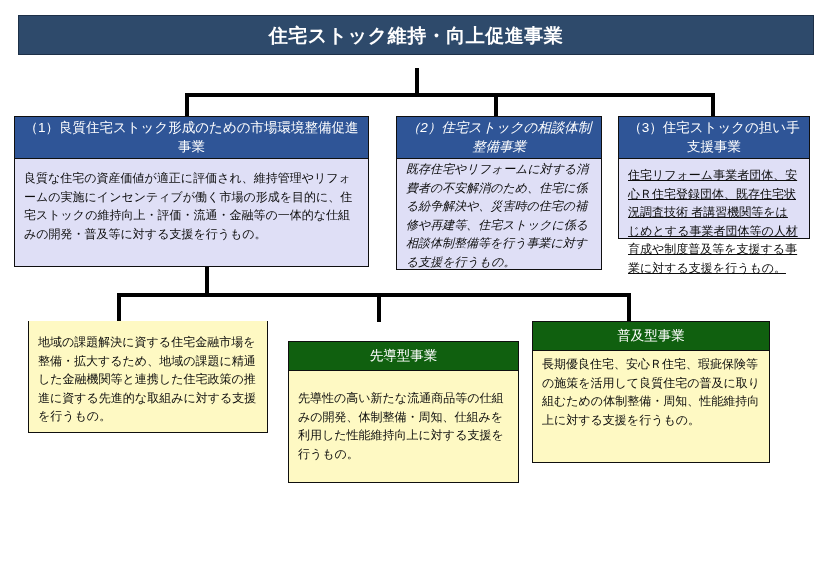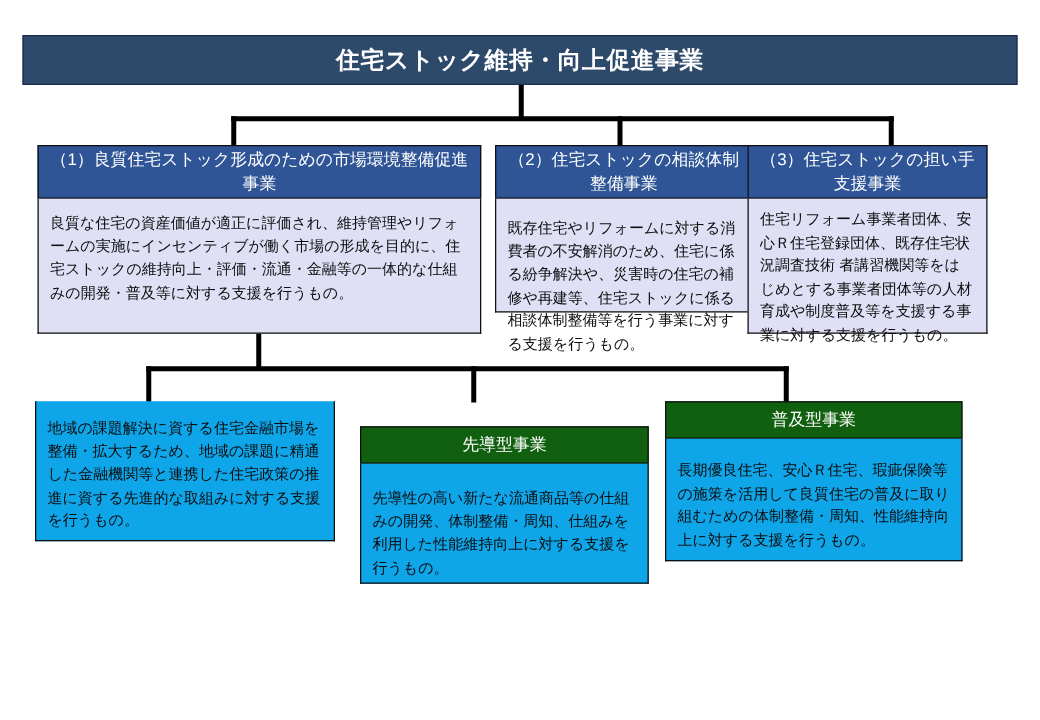--- a/index.html
+++ b/index.html
@@ -18,21 +18,21 @@
   .canvas {
     position: relative;
     width: 832px;
     height: 576px;
   }
 
   
   .root-banner {
     position: absolute;
     left: 18px;
-    top: 28px;
+    top: 15px;
     width: 796px;
     height: 40px;
     background: #2e4a6b;
     border: 1px solid #1d3048;
     box-sizing: border-box;
     display: flex;
     align-items: center;
     justify-content: center;
   }
   .root-banner-text {
@@ -79,21 +79,21 @@
     background: #dfdff6;
     color: #0d0d0d;
   }
 
   
   .node.green .node-header {
     background: #0d6112;
     background: #10600f;
   }
   .node.green .node-body {
-    background: #0ea5e9;
+    background: #fef9c3;
     color: #0d0d0d;
   }
 
   
   .conn {
     position: absolute;
     background: #000000;
   }
   .conn.v { width: 3px; }
   .conn.h { height: 3px; }
@@ -106,70 +106,70 @@
   <div class="root-banner">
     <span class="root-banner-text">住宅ストック維持・向上促進事業</span>
   </div>
 
   <div class="conn v" style="left:415px; top:68px; width:4px; height:27px;"></div>
   <div class="conn h" style="left:185px; top:93px; width:530px; height:4px;"></div>
   <div class="conn v" style="left:185px; top:93px; width:4px; height:23px;"></div>
   <div class="conn v" style="left:494px; top:93px; width:4px; height:23px;"></div>
   <div class="conn v" style="left:711px; top:93px; width:4px; height:23px;"></div>
 
-  <div class="node blue" style="left:30px; top:116px; width:355px;">
+  <div class="node blue" style="left:14px; top:116px; width:355px;">
     <div class="node-header" style="height:43px;">
       <span>（1）良質住宅ストック形成のための市場環境整備促進事業</span>
     </div>
     <div class="node-body" style="height:108px; ">
       <span>良質な住宅の資産価値が適正に評価され、維持管理やリフォームの実施にインセンティブが働く市場の形成を目的に、住宅ストックの維持向上・評価・流通・金融等の一体的な仕組みの開発・普及等に対する支援を行うもの。</span>
     </div>
   </div>
 
-  <div class="node blue" style="left:396px; top:116px; width:206px;">
+  <div class="node blue" style="left:396px; top:116px; width:206px;font-style:italic;">
     <div class="node-header" style="height:43px;">
       <span>（2）住宅ストックの相談体制整備事業</span>
     </div>
-    <div class="node-body" style="height:91px; padding-top:14px;">
+    <div class="node-body" style="height:111px; padding-top:1px;">
       <span>既存住宅やリフォームに対する消費者の不安解消のため、住宅に係る紛争解決や、災害時の住宅の補修や再建等、住宅ストックに係る相談体制整備等を行う事業に対する支援を行うもの。</span>
     </div>
   </div>
 
-  <div class="node blue" style="left:598px; top:116px; width:192px;">
+  <div class="node blue" style="left:618px; top:116px; width:192px;">
     <div class="node-header" style="height:43px;">
       <span>（3）住宅ストックの担い手支援事業</span>
     </div>
-    <div class="node-body" style="height:108px; padding-top:7px;">
+    <div class="node-body" style="height:80px; padding-top:7px;text-decoration:underline;">
       <span>住宅リフォーム事業者団体、安心Ｒ住宅登録団体、既存住宅状況調査技術 者講習機関等をはじめとする事業者団体等の人材育成や制度普及等を支援する事業に対する支援を行うもの。</span>
     </div>
   </div>
 
   <div class="conn v" style="left:205px; top:267px; width:4px; height:28px;"></div>
   <div class="conn h" style="left:117px; top:293px; width:514px; height:4px;"></div>
   <div class="conn v" style="left:117px; top:293px; width:4px; height:29px;"></div>
   <div class="conn v" style="left:377px; top:293px; width:4px; height:29px;"></div>
   <div class="conn v" style="left:627px; top:293px; width:4px; height:29px;"></div>
 
   <div class="node green" style="left:28px; top:321px; width:240px;">
     <div class="node-body" style="height:112px; padding-top:12px;">
       <span>地域の課題解決に資する住宅金融市場を整備・拡大するため、地域の課題に精通した金融機関等と連携した住宅政策の推進に資する先進的な取組みに対する支援を行うもの。</span>
     </div>
   </div>
 
   <div class="node green" style="left:288px; top:321px; width:231px;margin-top:20px;">
     <div class="node-header" style="height:30px;">
       <span>先導型事業</span>
     </div>
-    <div class="node-body" style="height:96px; padding-top:18px;">
+    <div class="node-body" style="height:112px; padding-top:18px;">
       <span>先導性の高い新たな流通商品等の仕組みの開発、体制整備・周知、仕組みを利用した性能維持向上に対する支援を行うもの。</span>
     </div>
   </div>
 
   <div class="node green" style="left:532px; top:321px; width:238px;">
     <div class="node-header" style="height:30px;text-align:right;">
       <span>普及型事業</span>
     </div>
-    <div class="node-body" style="height:98px; padding-top:16px;">
+    <div class="node-body" style="height:112px; padding-top:4px;">
       <span>長期優良住宅、安心Ｒ住宅、瑕疵保険等の施策を活用して良質住宅の普及に取り組むための体制整備・周知、性能維持向上に対する支援を行うもの。</span>
     </div>
   </div>
 
 </div>
 
 </body></html>

